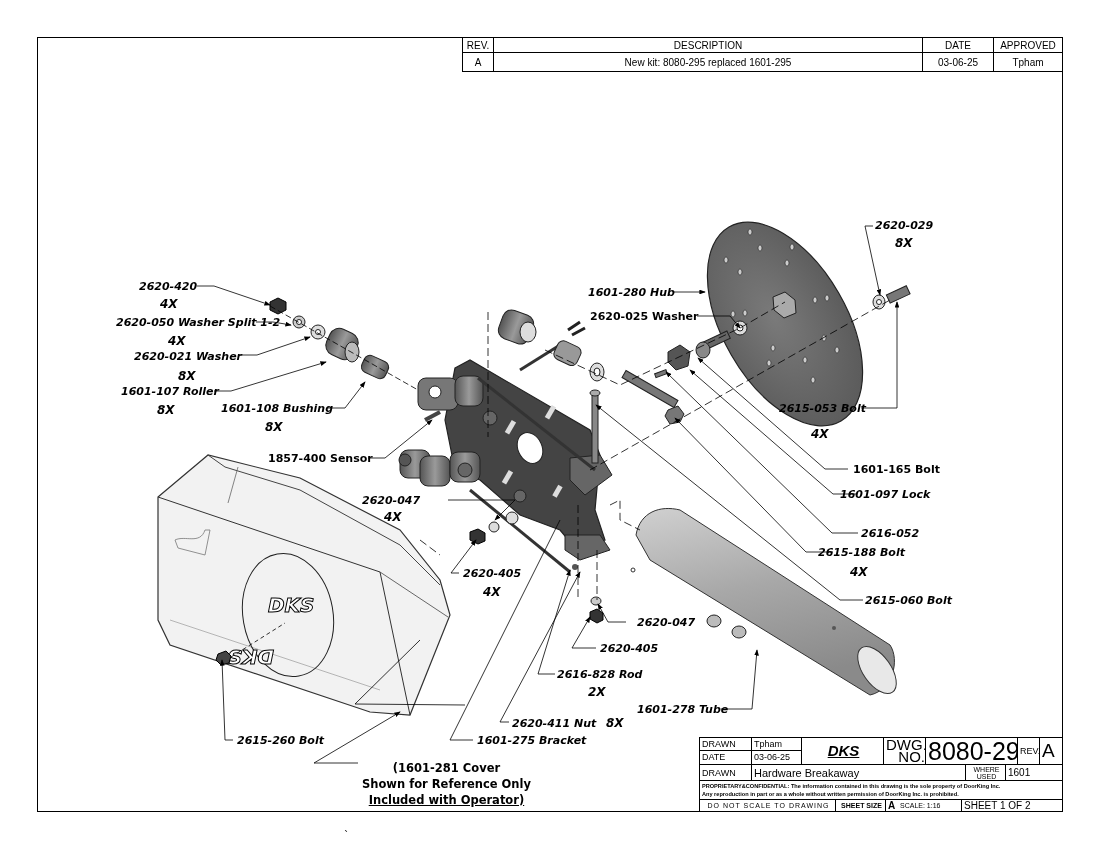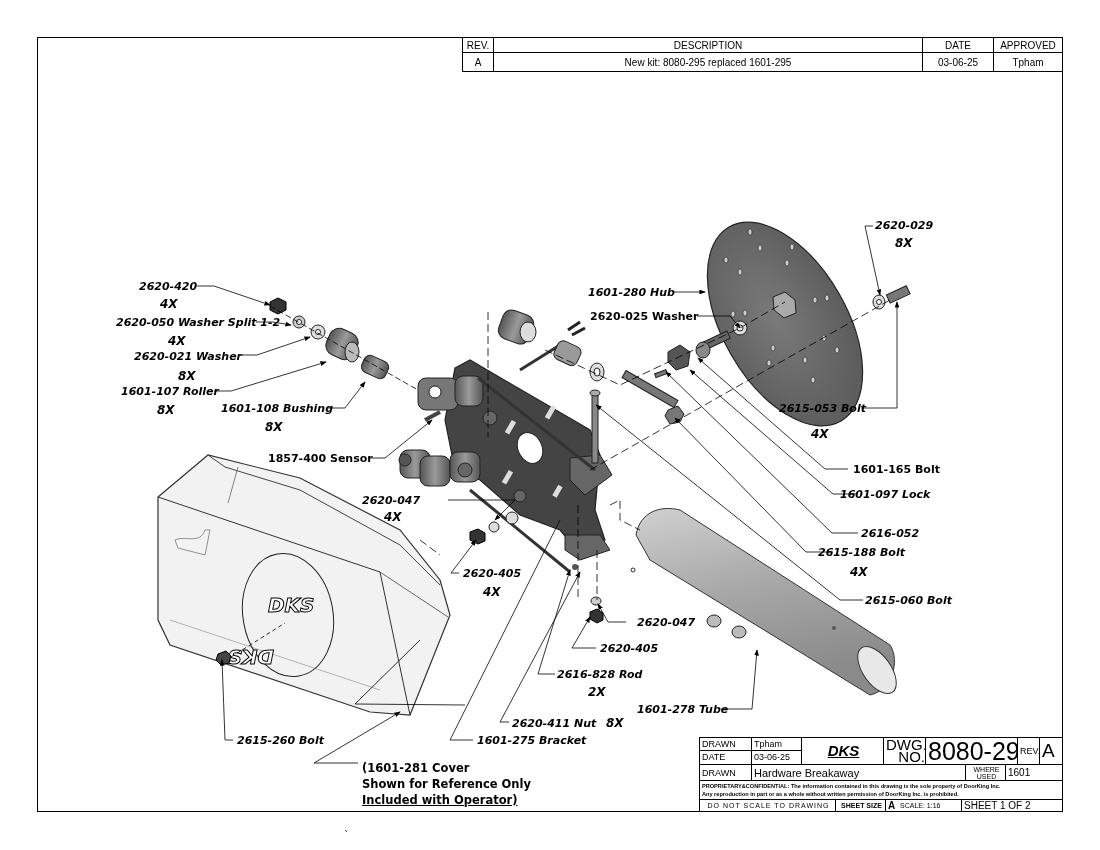--- a/index.html
+++ b/index.html
@@ -19,21 +19,21 @@
   .tb .cell { position:absolute; border-right:1px solid #000; border-bottom:1px solid #000;
               box-sizing:border-box; font-size:9px; line-height:12px; padding-left:2px; overflow:hidden; white-space:nowrap; }
   
   .lbl { position:absolute; font-family:"DejaVu Sans", sans-serif; font-weight:bold; font-style:italic;
          font-size:11px; white-space:nowrap; line-height:13px; }
   .lbl.up { font-style:normal; }
   .qty { position:absolute; font-family:"DejaVu Sans", sans-serif; font-weight:bold; font-style:italic;
          font-size:12px; line-height:13px; }
   svg.art { position:absolute; left:0; top:0; }
   .note { position:absolute; left:362px; top:760px; font-weight:bold; font-size:11.5px; line-height:16px;
-          font-family:"DejaVu Sans", sans-serif; }
+          font-family:"DejaVu Sans", sans-serif;text-align:center; }
   .note .ul { text-decoration:underline; }
 </style>
 </head>
 <body>
 
 <div class="sheet-border"></div>
 
 <table class="rev-table">
   <tbody>
   <tr>

